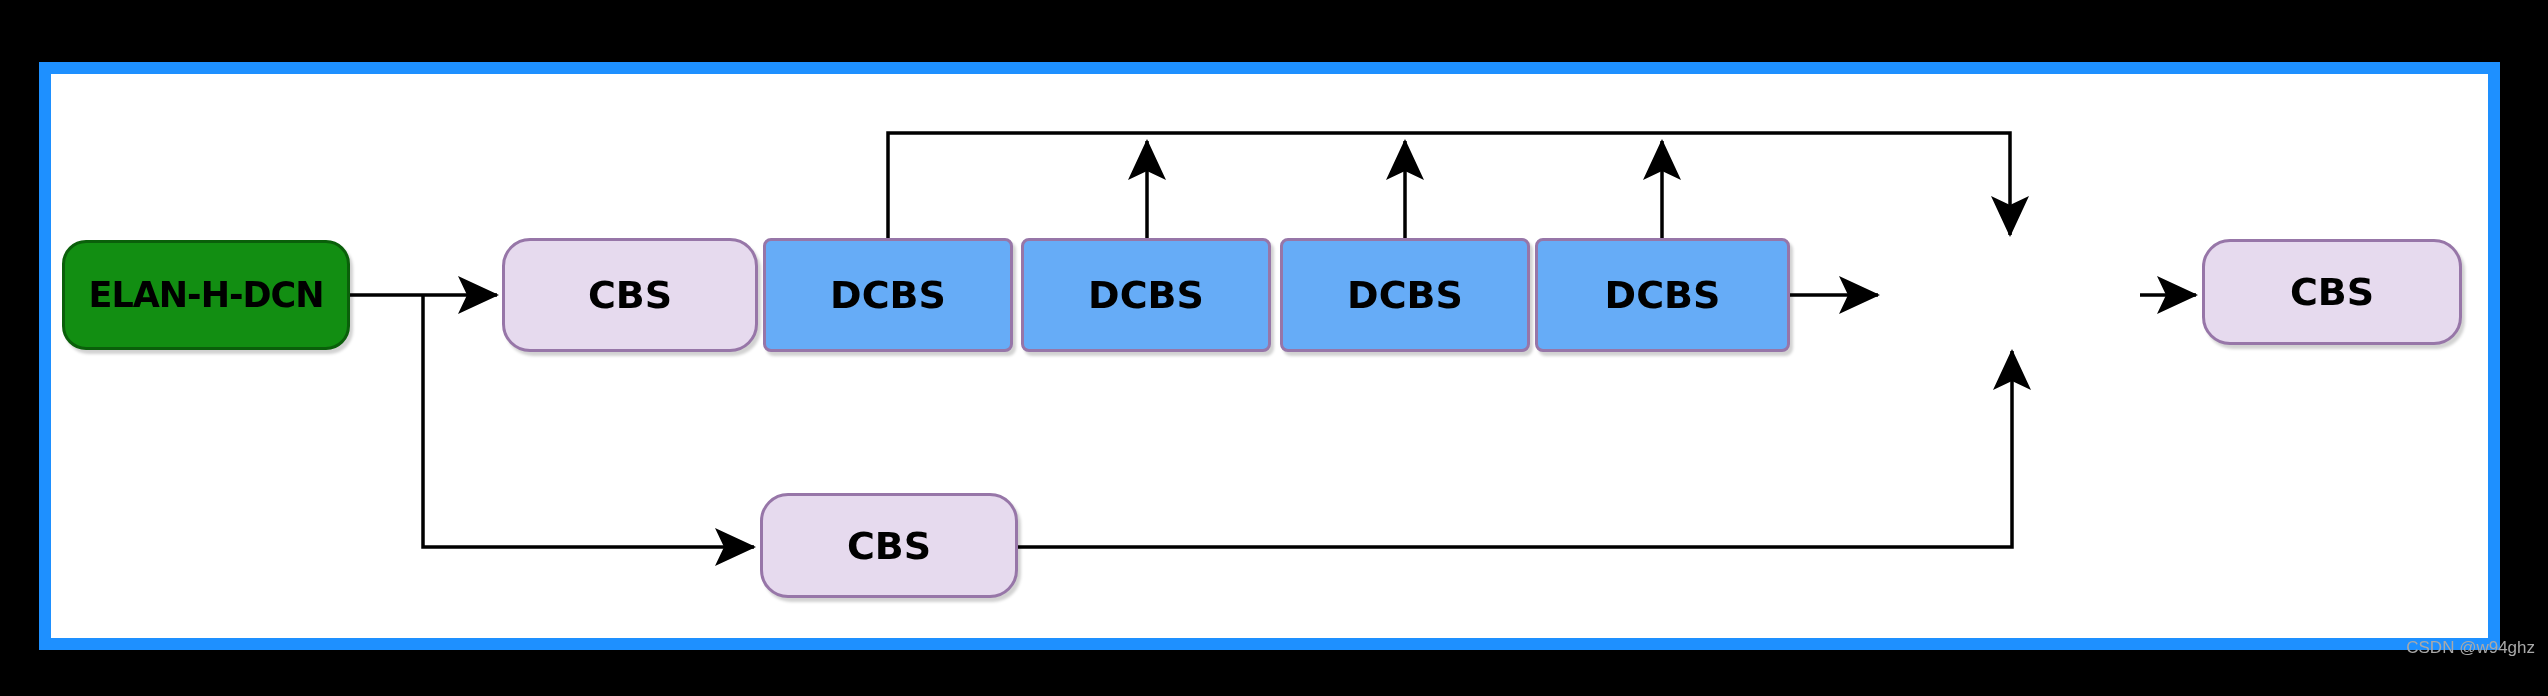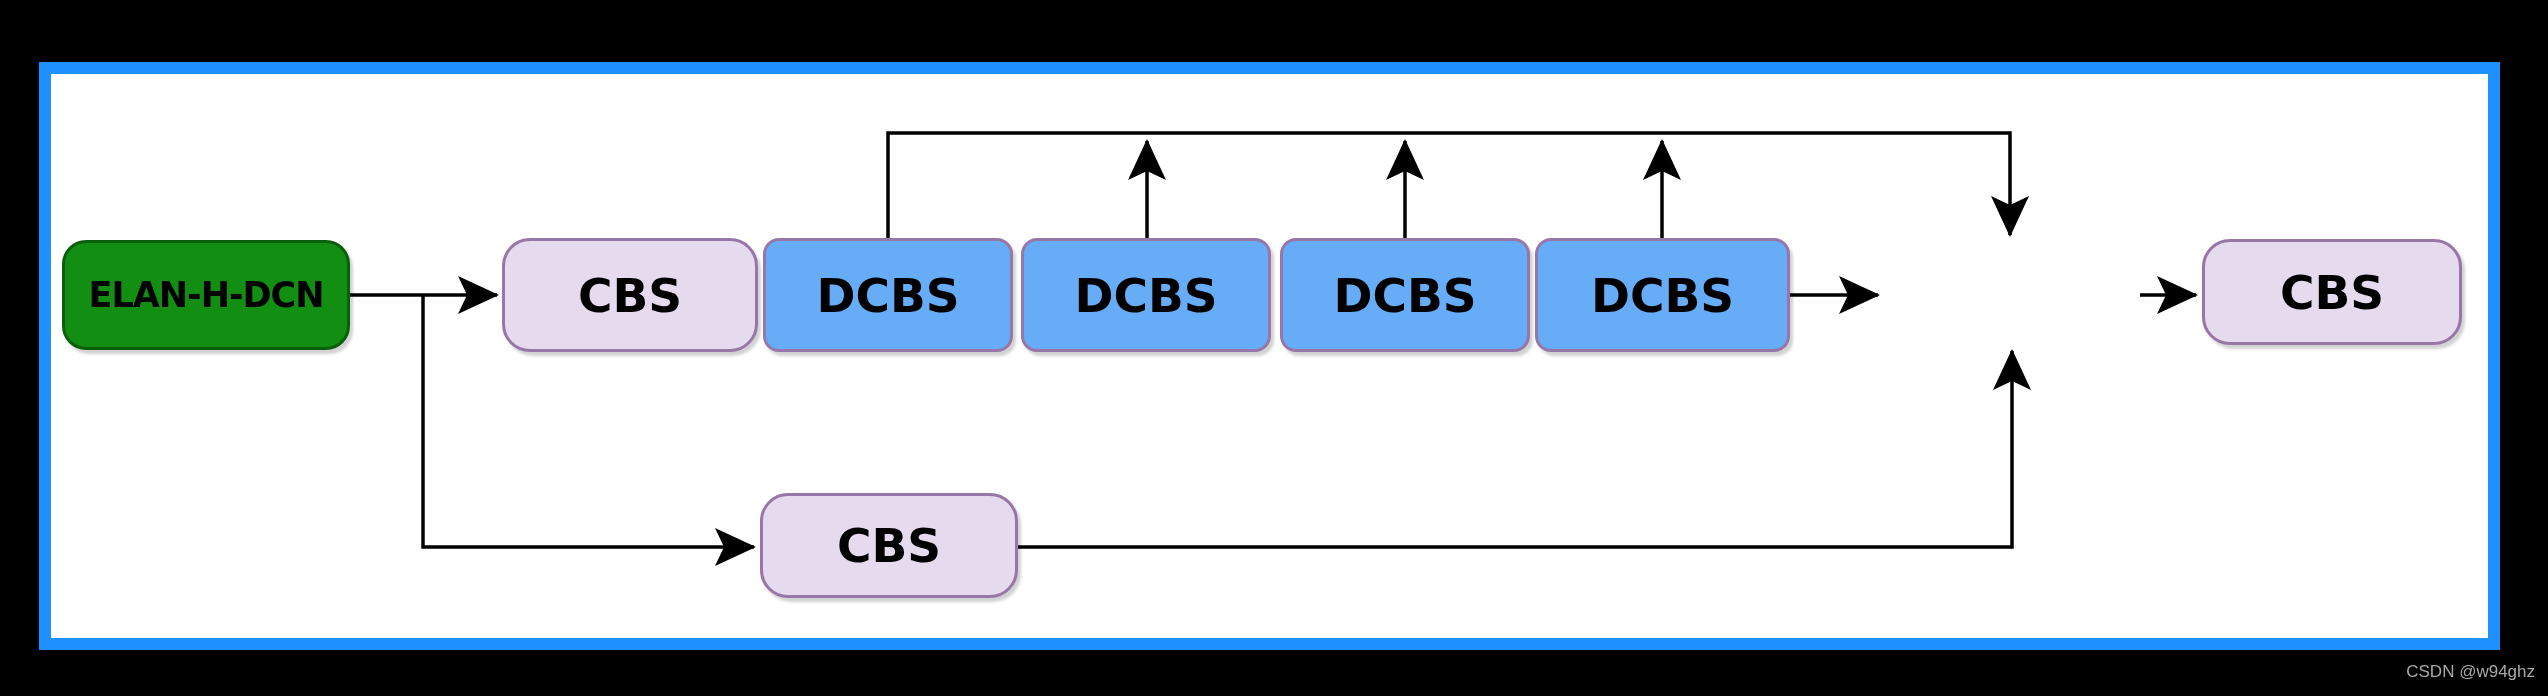--- a/index.html
+++ b/index.html
@@ -7,27 +7,27 @@
          font-family:"DejaVu Sans","Liberation Sans",sans-serif;overflow:hidden;}
   .canvas{position:absolute;left:39px;top:62px;width:2461px;height:588px;box-sizing:border-box;
           background:var(--canvas_white,#fff);border:12px solid var(--frame_blue,#1E90FF);}
   .node{position:absolute;display:flex;align-items:center;justify-content:center;
         box-sizing:border-box;font-weight:700;color:#000;
         box-shadow:3px 4px 3px rgba(0,0,0,0.18);}
   .node span{display:block;line-height:1;}
   .green{background:var(--green_fill,#128E12);border:3px solid var(--green_border,#0A5F0A);border-radius:24px;}
   .green-black{background:var(--green_fill,#128E12);border:4px solid var(--connector_black,#000);border-radius:18px;}
   .lavender{background:var(--lavender_fill,#E6DAEE);border:3px solid var(--purple_border,#9776A8);border-radius:28px;}
-  .blue{background:var(--blue_fill,#66ACF7);border:3px solid var(--purple_border,#9776A8);border-radius:16px;}
-  .lbl{font-size:47px;}
+  .blue{background:var(--blue_fill,#66ACF7);border:3px solid var(--purple_border,#9776A8);border-radius:8px;}
+  .lbl{font-size:38px;}
   .lbl-sm{font-size:35px;letter-spacing:-1px;}
   #connector-layer{position:absolute;left:0;top:0;pointer-events:none;}
   #connector-layer path{stroke:var(--connector_black,#000);stroke-width:3.5;fill:none;}
   #connector-layer marker path{fill:var(--connector_black,#000);stroke:none;}
-  .watermark{position:absolute;right:13px;top:662px;font-size:17px;
+  .watermark{position:absolute;right:13px;top:638px;font-size:17px;
              font-family:"Liberation Sans",sans-serif;color:var(--watermark_gray,#A9A9A9);}
 </style>
 </head>
 <body>
 
 <div class="stage">
 
   <div class="canvas"></div>
 
   <svg id="connector-layer" width="2548" height="696" viewBox="0 0 2548 696">

